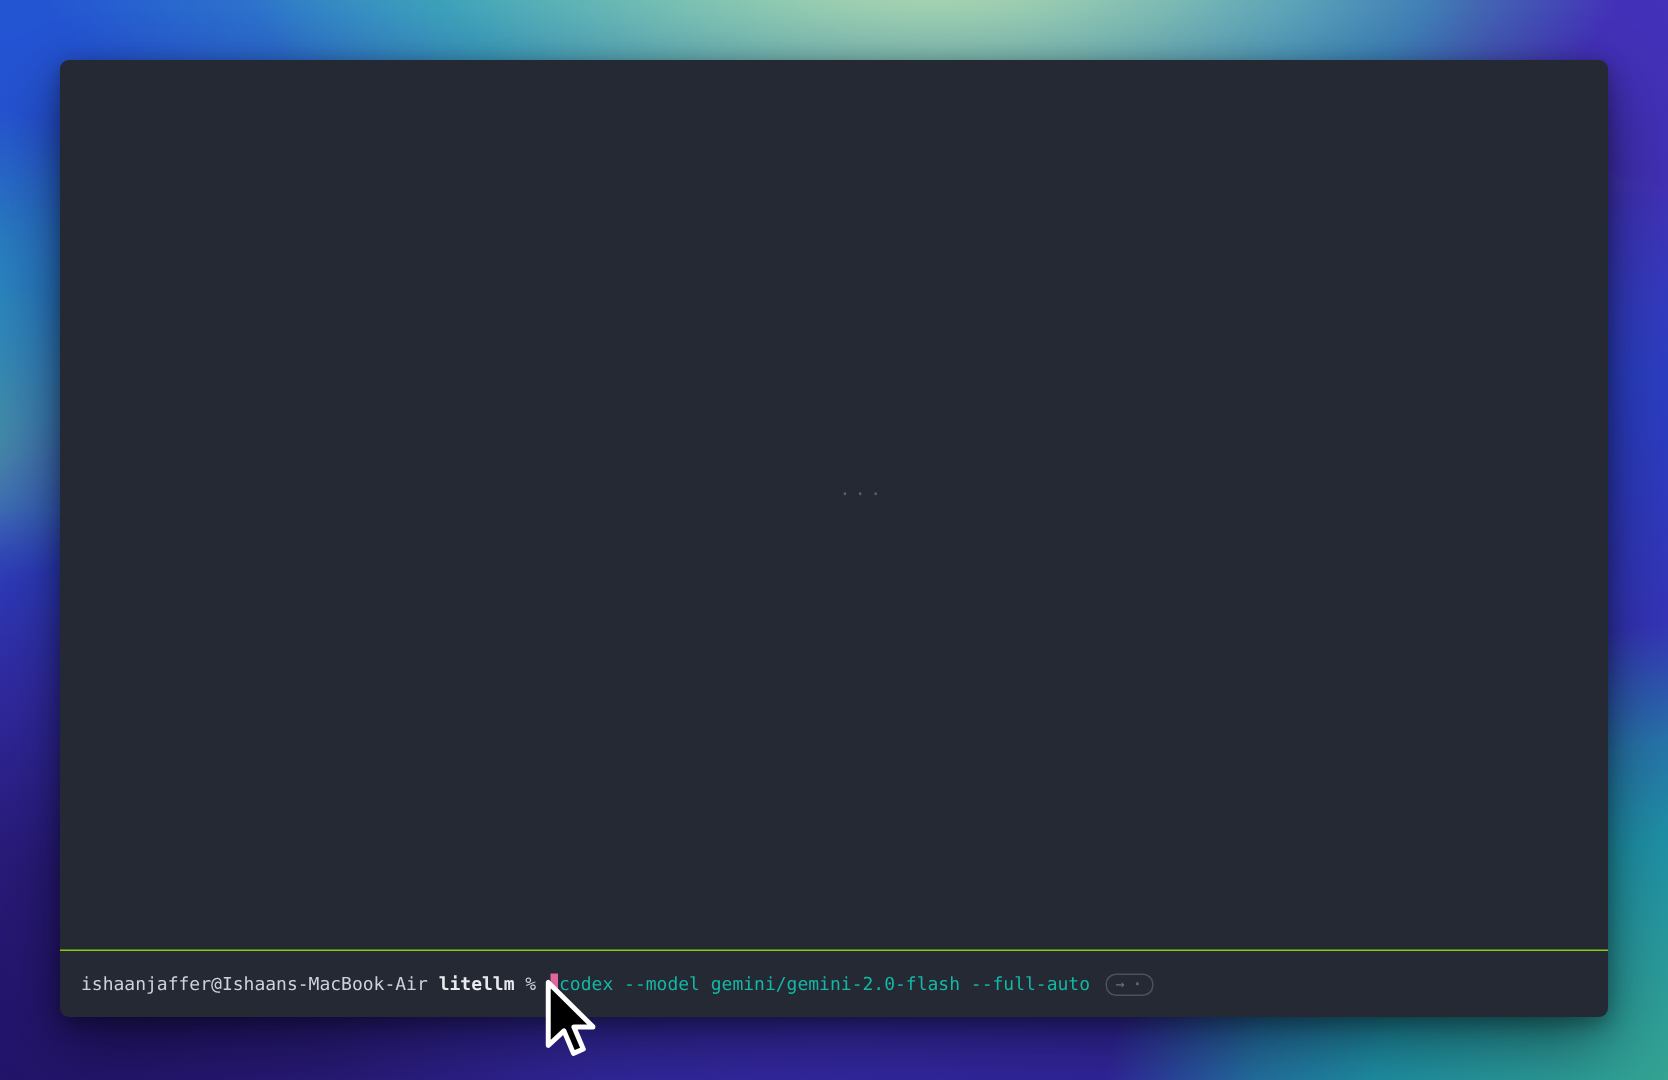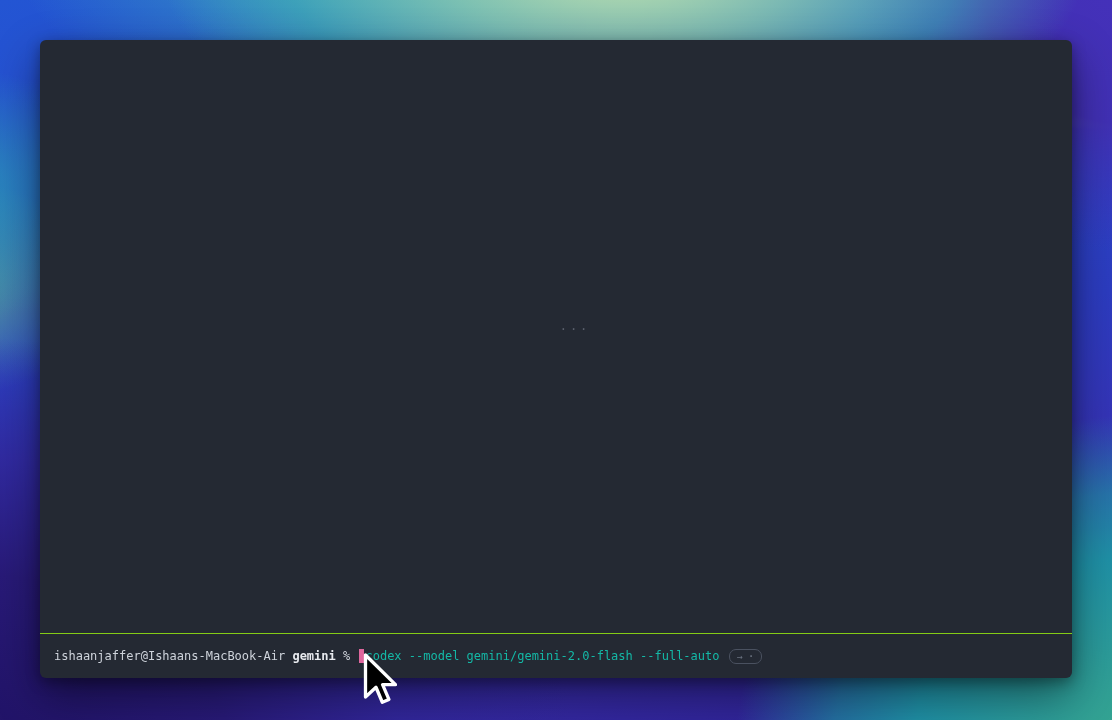--- a/index.html
+++ b/index.html
@@ -75,21 +75,21 @@
 
 <div class="desktop">
 
   <div class="terminal">
 
     <div class="terminal-output">
       <span class="loading-dots">···</span>
     </div>
 
     <div class="prompt-row">
-      <span class="prompt-user">ishaanjaffer@Ishaans-MacBook-Air</span><span class="prompt-user"> </span><span class="prompt-dir">gemini</span><span class="prompt-sym"> % </span><span class="text-cursor"></span><span class="suggestion">codex --model gemini/gemini-2.0-flash --full-auto</span>
+      <span class="prompt-user">ishaanjaffer@Ishaans-MacBook-Air</span><span class="prompt-user"> </span><span class="prompt-dir">litellm</span><span class="prompt-sym"> % </span><span class="text-cursor"></span><span class="suggestion">codex --model gemini/gemini-2.0-flash --full-auto</span>
       <span class="hint-badge">
         <span>→</span>
         <span class="dot">·</span>
       </span>
     </div>
 
   </div>
 
   <svg class="mouse-pointer" viewBox="0 0 24 38" width="36" height="60" xmlns="http://www.w3.org/2000/svg">
     <path d="M3 1 L3 29 L10 22.5 L14.2 32.5 L18.6 30.6 L14.4 20.8 L23 20.8 Z" fill="#000000" stroke="#ffffff" stroke-width="2.2" stroke-linejoin="round"></path>

